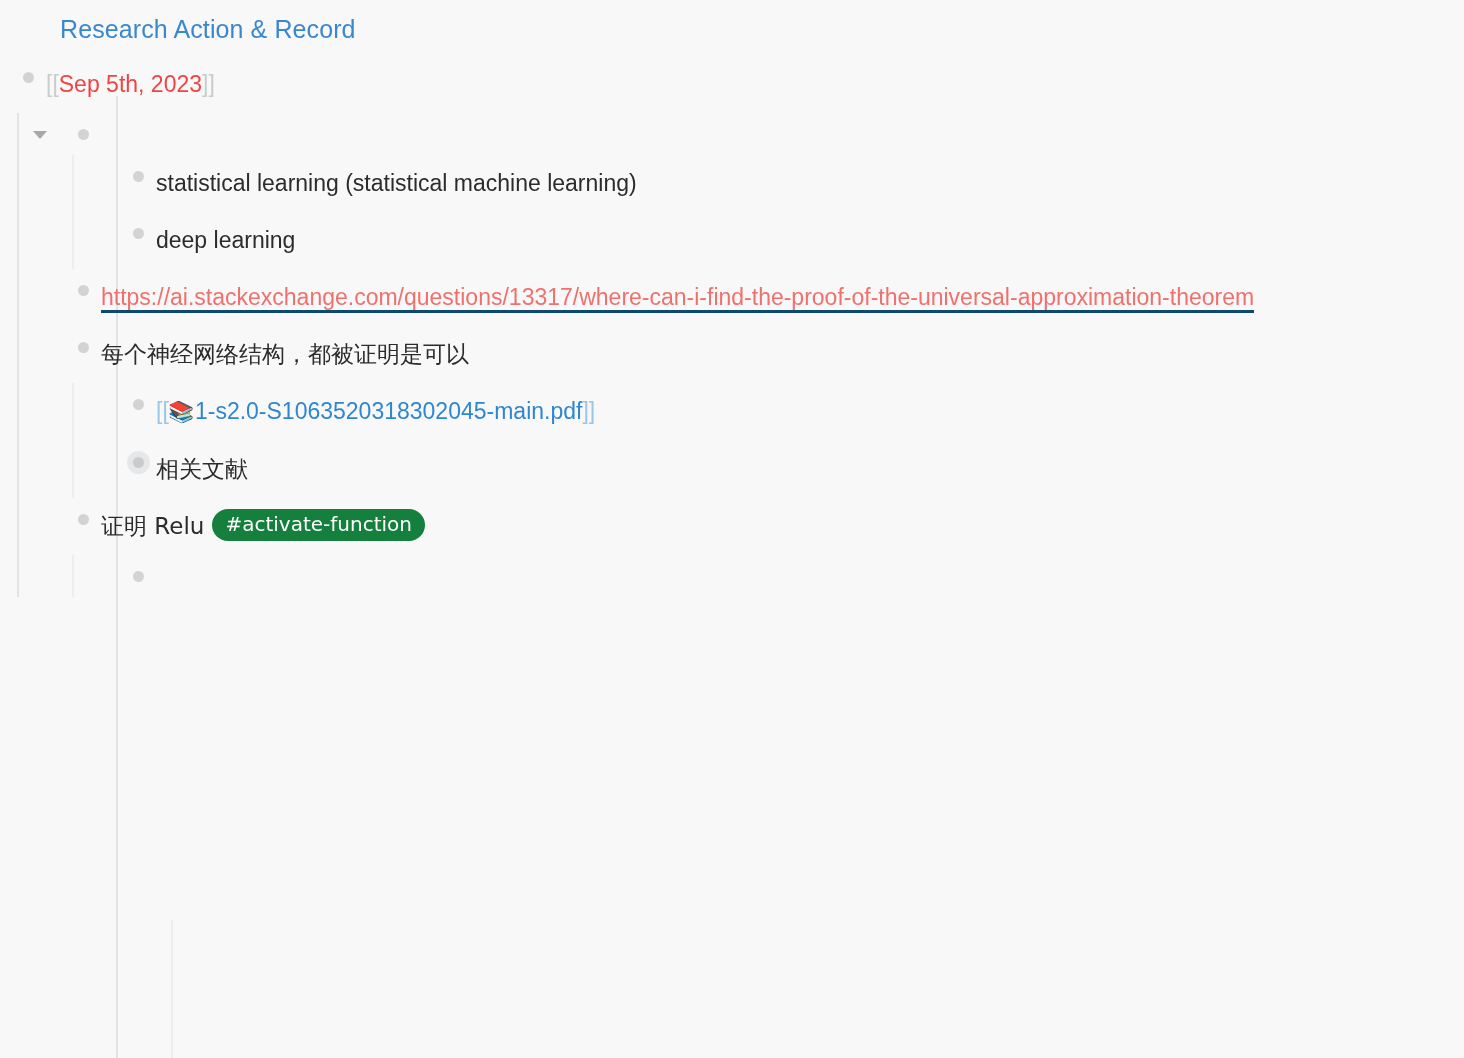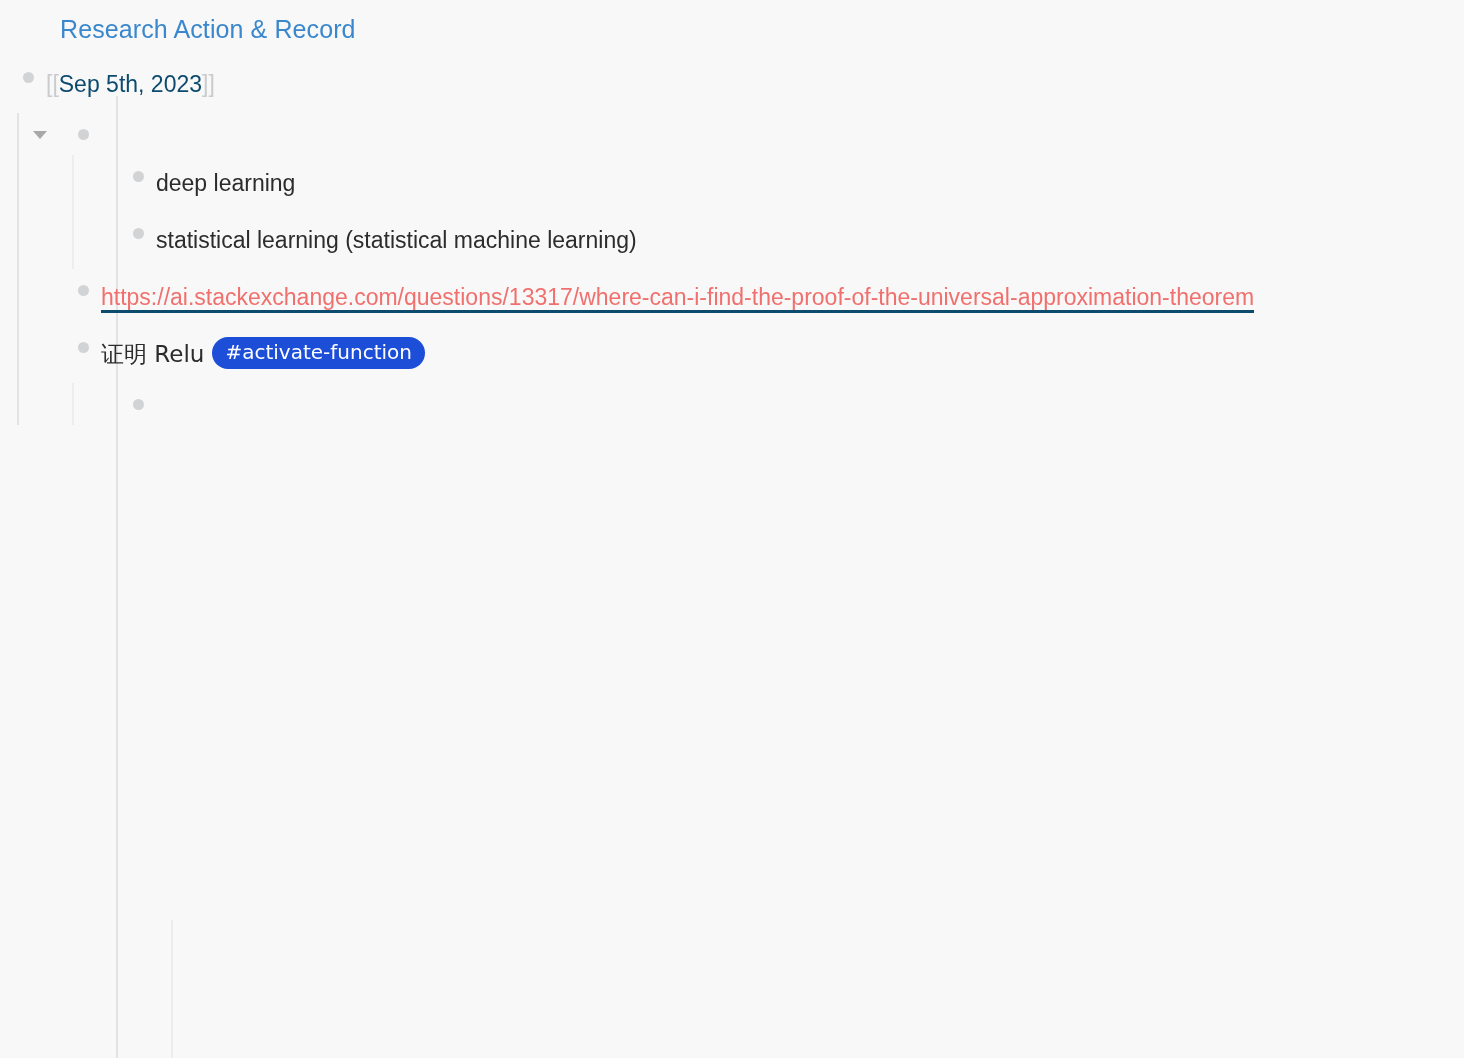--- a/index.html
+++ b/index.html
@@ -118,40 +118,40 @@
     background: #e4e5e7;
   }
   .children.deep::before { background: #eceded; }
 
   
   .children.lvl1::before { background: #e2e3e5; }
 
   
   .ref-bracket { color: #c9cbcd; }
   .ref-link {
-    color: #0c4a6e;
+    color: #ef4444;
     cursor: pointer;
   }
   .pdf-bracket { color: #9cc5e6; }
   .pdf-link {
     color: #2f86d0;
     cursor: pointer;
     word-break: break-all;
   }
   .url-link {
     color: #f0706d;
     text-decoration: none;
     border-bottom: 3px solid #0c4a6e;
     cursor: pointer;
     word-break: break-all;
     line-height: 45px;
   }
   .tag {
     display: inline-block;
-    background: #1d4ed8;
+    background: #15803d;
     color: #ffffff;
     border-radius: 16px;
     padding: 2px 13px 3px;
     font-size: 20px;
     line-height: 27px;
     margin-left: 8px;
     vertical-align: 3px;
     cursor: pointer;
     white-space: nowrap;
   }
@@ -201,58 +201,90 @@
             </div>
           </div>
           <div class="children deep">
 
             <div class="node">
               <div class="node-row">
                 <div class="ctrl">
 
                   <div class="dot"></div>
                 </div>
+                <div class="node-text">statistical learning (statistical machine learning)</div>
+              </div>
+            </div>
+
+            <div class="node">
+              <div class="node-row">
+                <div class="ctrl">
+
+                  <div class="dot"></div>
+                </div>
                 <div class="node-text">deep learning</div>
-              </div>
-            </div>
-
-            <div class="node">
-              <div class="node-row">
-                <div class="ctrl">
-
-                  <div class="dot"></div>
-                </div>
-                <div class="node-text">statistical learning (statistical machine learning)</div>
               </div>
             </div>
 
           </div>
         </div>
 
         <div class="node">
           <div class="node-row">
             <div class="ctrl">
 
               <div class="dot"></div>
             </div>
             <div class="node-text"><a class="url-link" href="#">https://ai.stackexchange.com/questions/13317/where-can-i-find-the-proof-of-the-universal-approximation-theorem</a></div>
           </div>
         </div>
 
-
-
-        <div class="node">
-        </div>
-
         <div class="node">
           <div class="node-row">
             <div class="ctrl">
 
               <div class="dot"></div>
             </div>
+            <div class="node-text cjk">每个神经网络结构，都被证明是可以</div>
+          </div>
+        </div>
+
+
+        <div class="node">
+          <div class="children deep">
+
+            <div class="node">
+              <div class="node-row">
+                <div class="ctrl">
+
+                  <div class="dot"></div>
+                </div>
+                <div class="node-text"><span class="pdf-bracket">[[</span><span class="book-emoji">📚</span><span class="pdf-link">1-s2.0-S1063520318302045-main.pdf</span><span class="pdf-bracket">]]</span></div>
+              </div>
+            </div>
+
+            <div class="node">
+              <div class="node-row">
+                <div class="ctrl">
+
+                  <div class="dot collapsed"></div>
+                </div>
+                <div class="node-text cjk">相关文献</div>
+              </div>
+            </div>
+
+          </div>
+        </div>
+
+        <div class="node">
+          <div class="node-row">
+            <div class="ctrl">
+
+              <div class="dot"></div>
+            </div>
             <div class="node-text cjk"><span>证明 Relu</span><span class="tag">#activate-function</span></div>
           </div>
           <div class="children deep">
             <div class="node">
               <div class="node-row">
                 <div class="ctrl">
 
                   <div class="dot"></div>
                 </div>
               </div>

